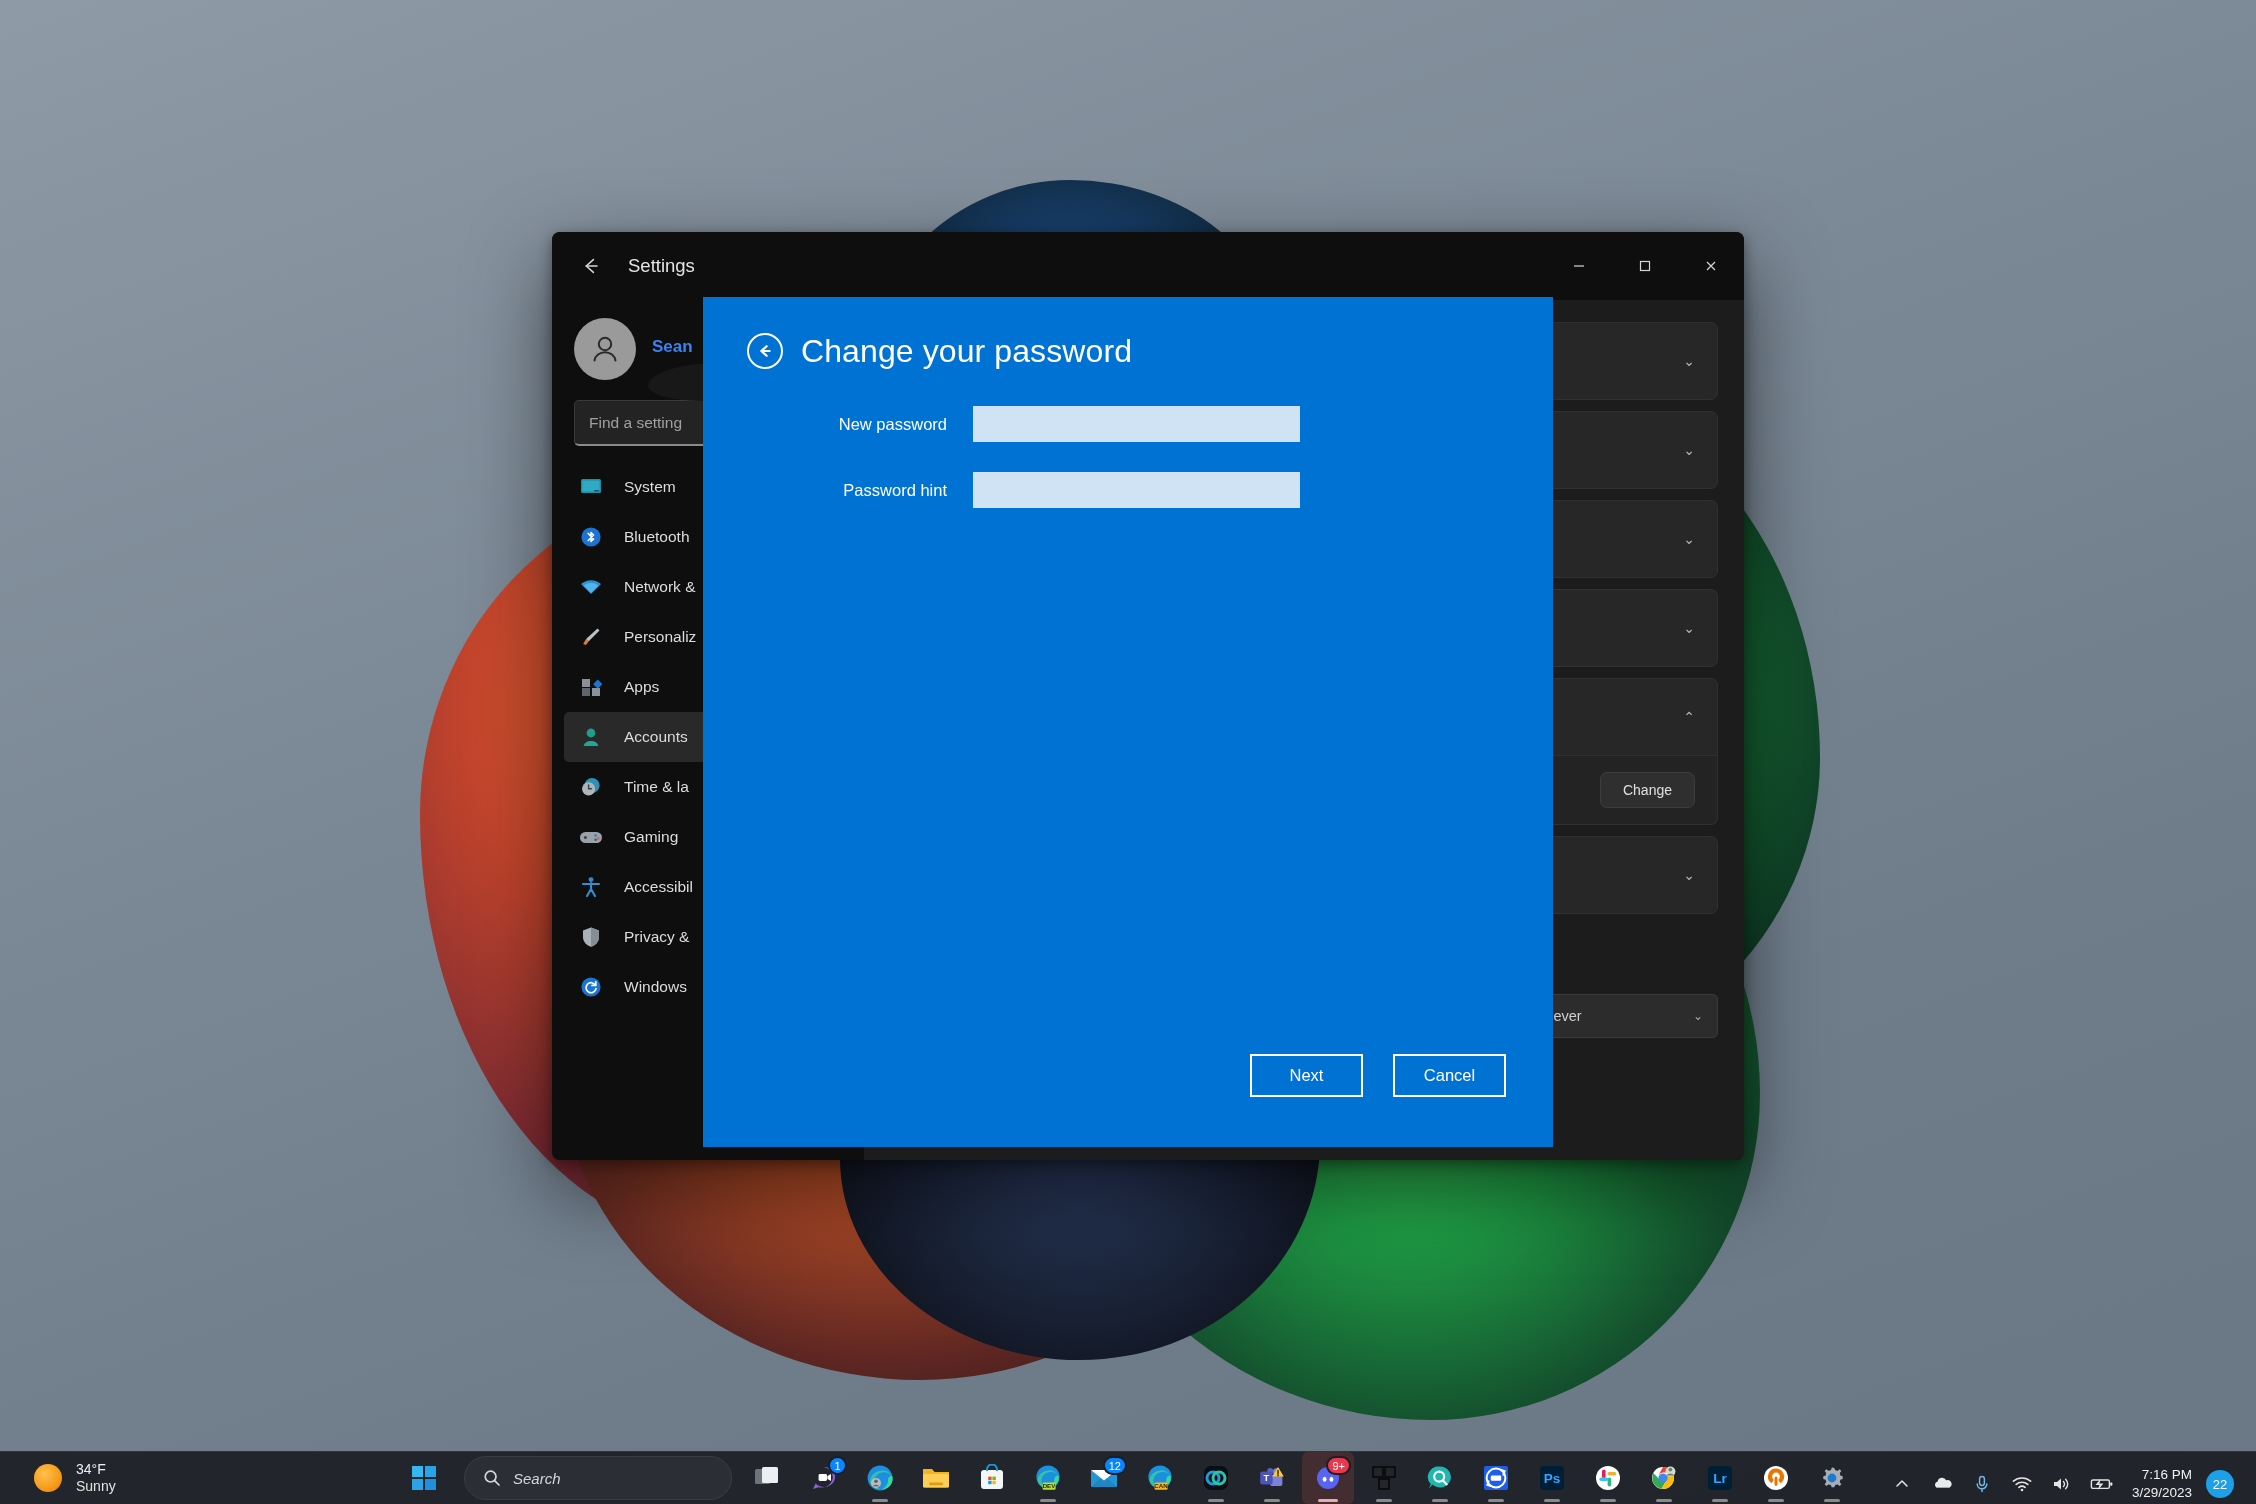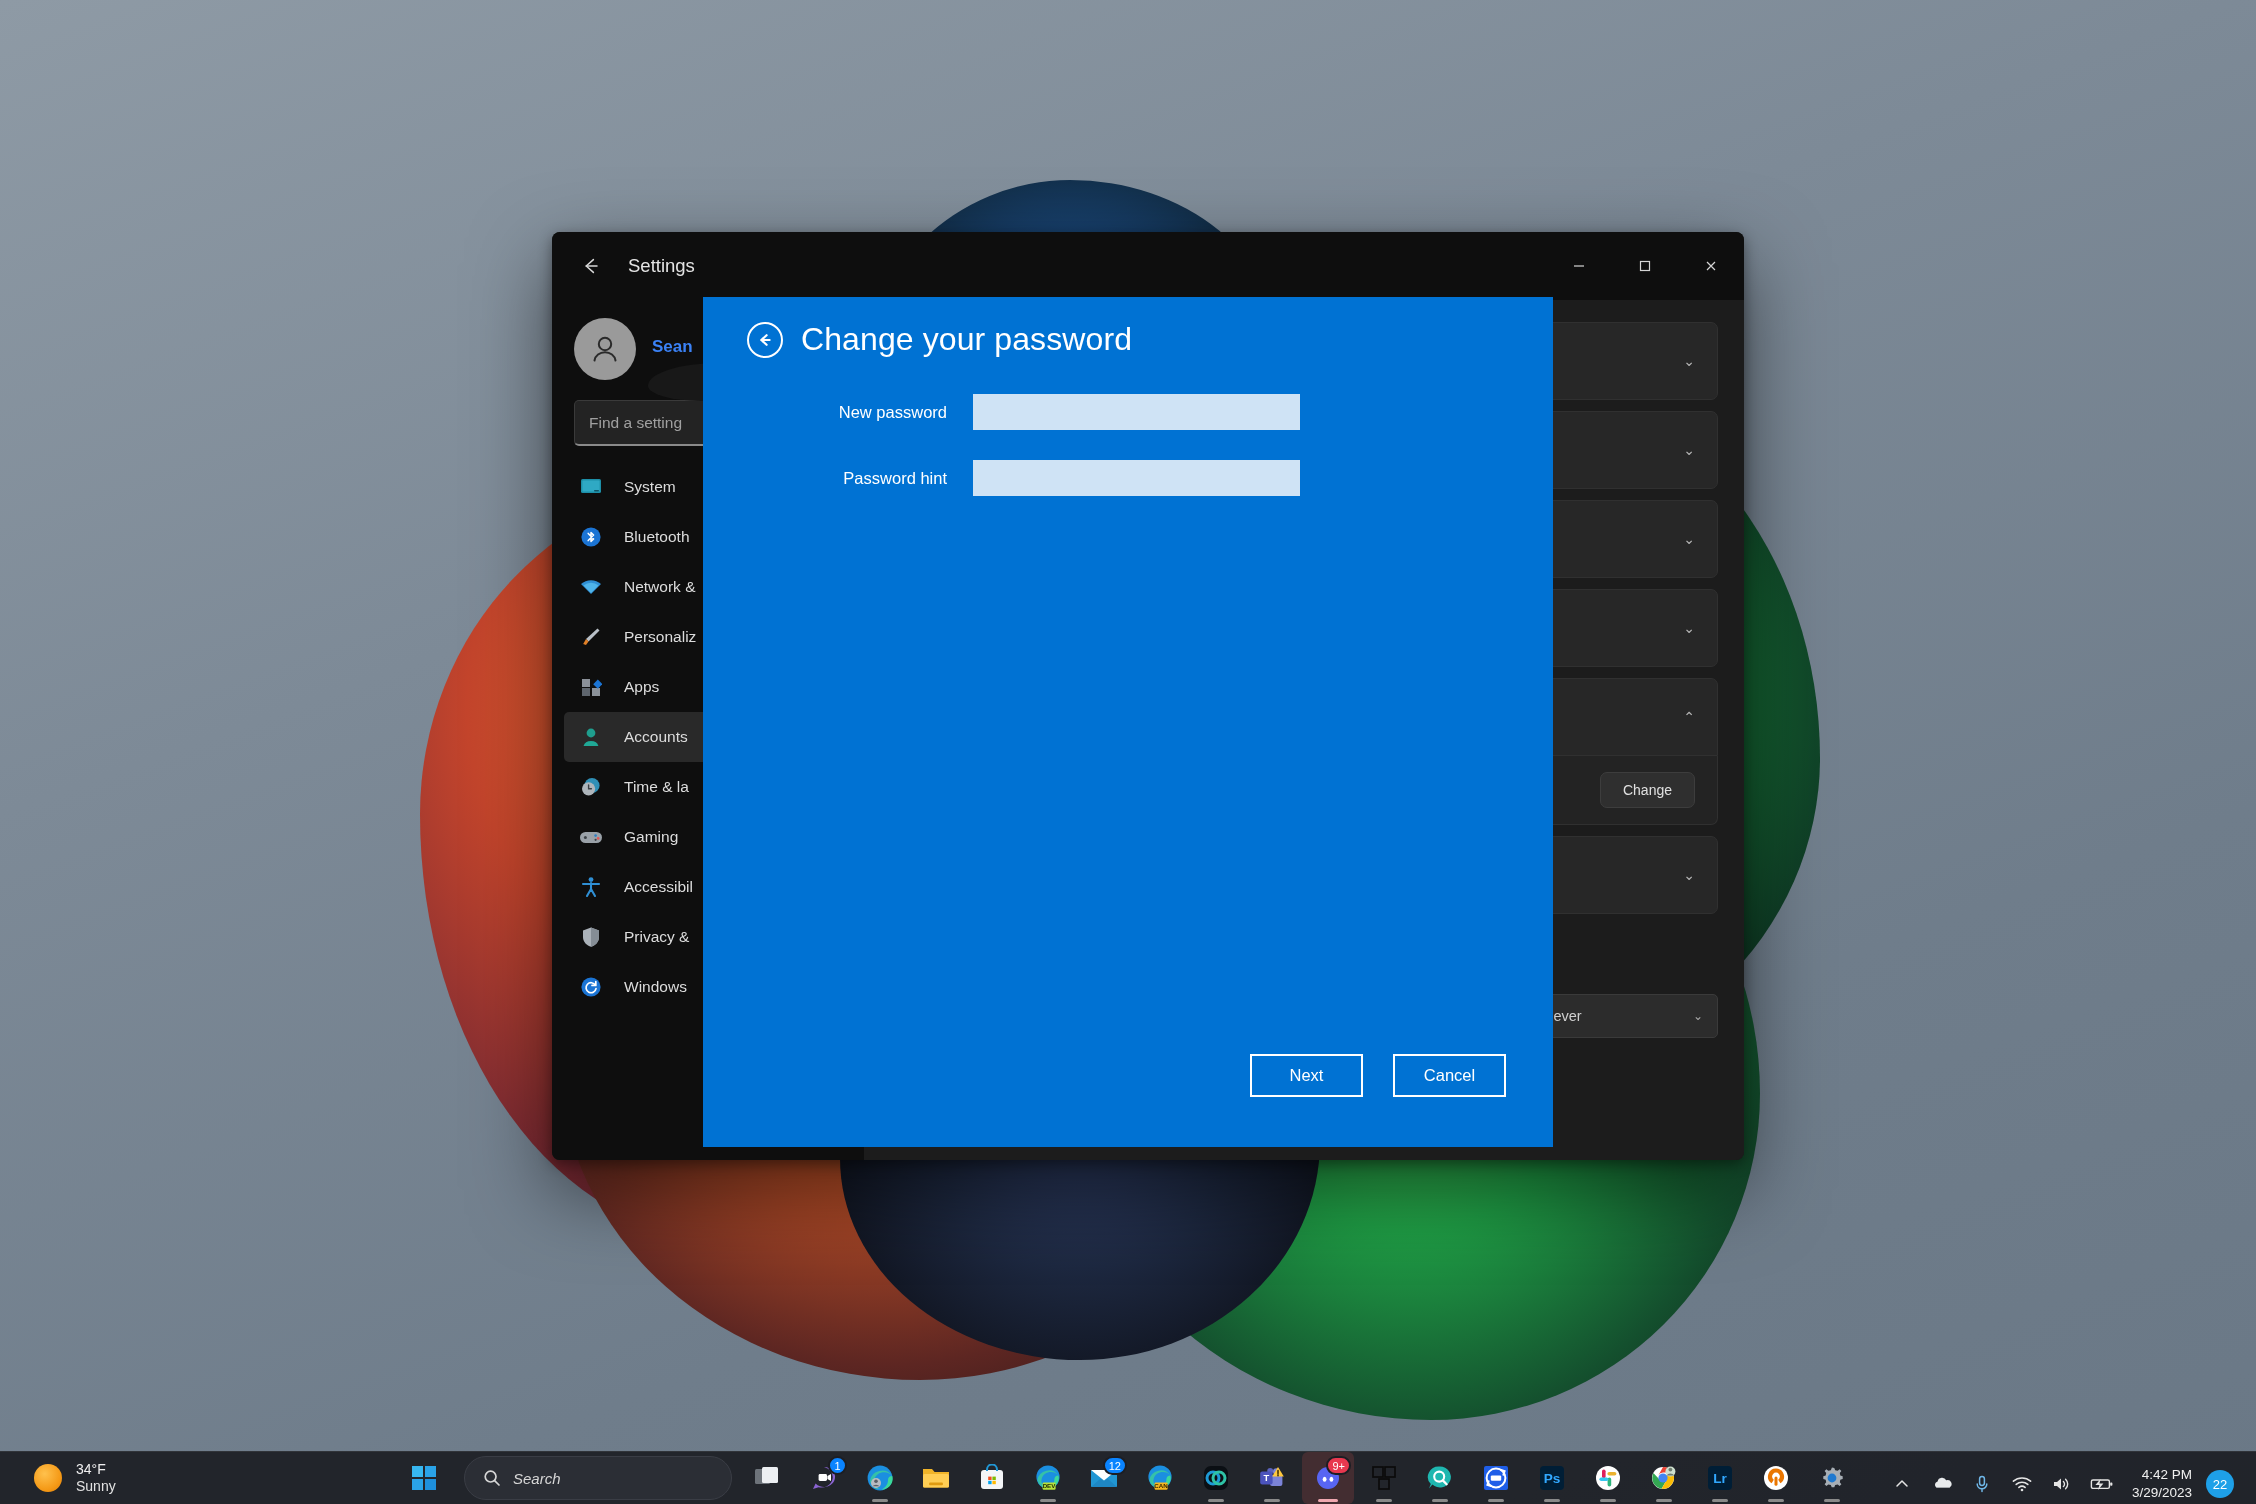--- a/index.html
+++ b/index.html
@@ -214,22 +214,22 @@
   #password-dialog {
     position: absolute;
     left: 703px; top: 297px;
     width: 850px; height: 850px;
     background: #0072d3;
     z-index: 40;
     color: #fff;
   }
   #dlg-header {
     display: flex;
-    align-items: flex-end;
-    padding: 24px 0 0 44px;
+    align-items: flex-start;
+    padding: 36px 0 0 44px;
   }
   #dlg-back {
     width: 36px; height: 36px;
     border: 2.6px solid #fff;
     border-radius: 50%;
     display: flex; align-items: center; justify-content: center;
     flex: 0 0 36px;
   }
   #dlg-title {
     font-size: 32px;
@@ -922,20 +922,20 @@
         </svg>
       </div>
       <div class="tray-icon">
         <svg width="24" height="16" viewBox="0 0 24 16">
           <rect x="1.4" y="4" width="18" height="8.4" rx="1.6" fill="none" stroke="#e4e4e4" stroke-width="1.4"></rect>
           <rect x="20.2" y="6.6" width="2.2" height="3.2" rx=".8" fill="#e4e4e4"></rect>
           <path d="M10.6 3 L5.4 9 h4 L8 14 l5.4 -6.4 h-4 Z" fill="#e4e4e4"></path>
         </svg>
       </div>
       <div id="clock">
-        <div>4:42 PM</div>
+        <div>7:16 PM</div>
         <div>3/29/2023</div>
       </div>
       <div id="notif-badge">22</div>
     </div>
 
   </div>
 </div>
 
 </body></html>

